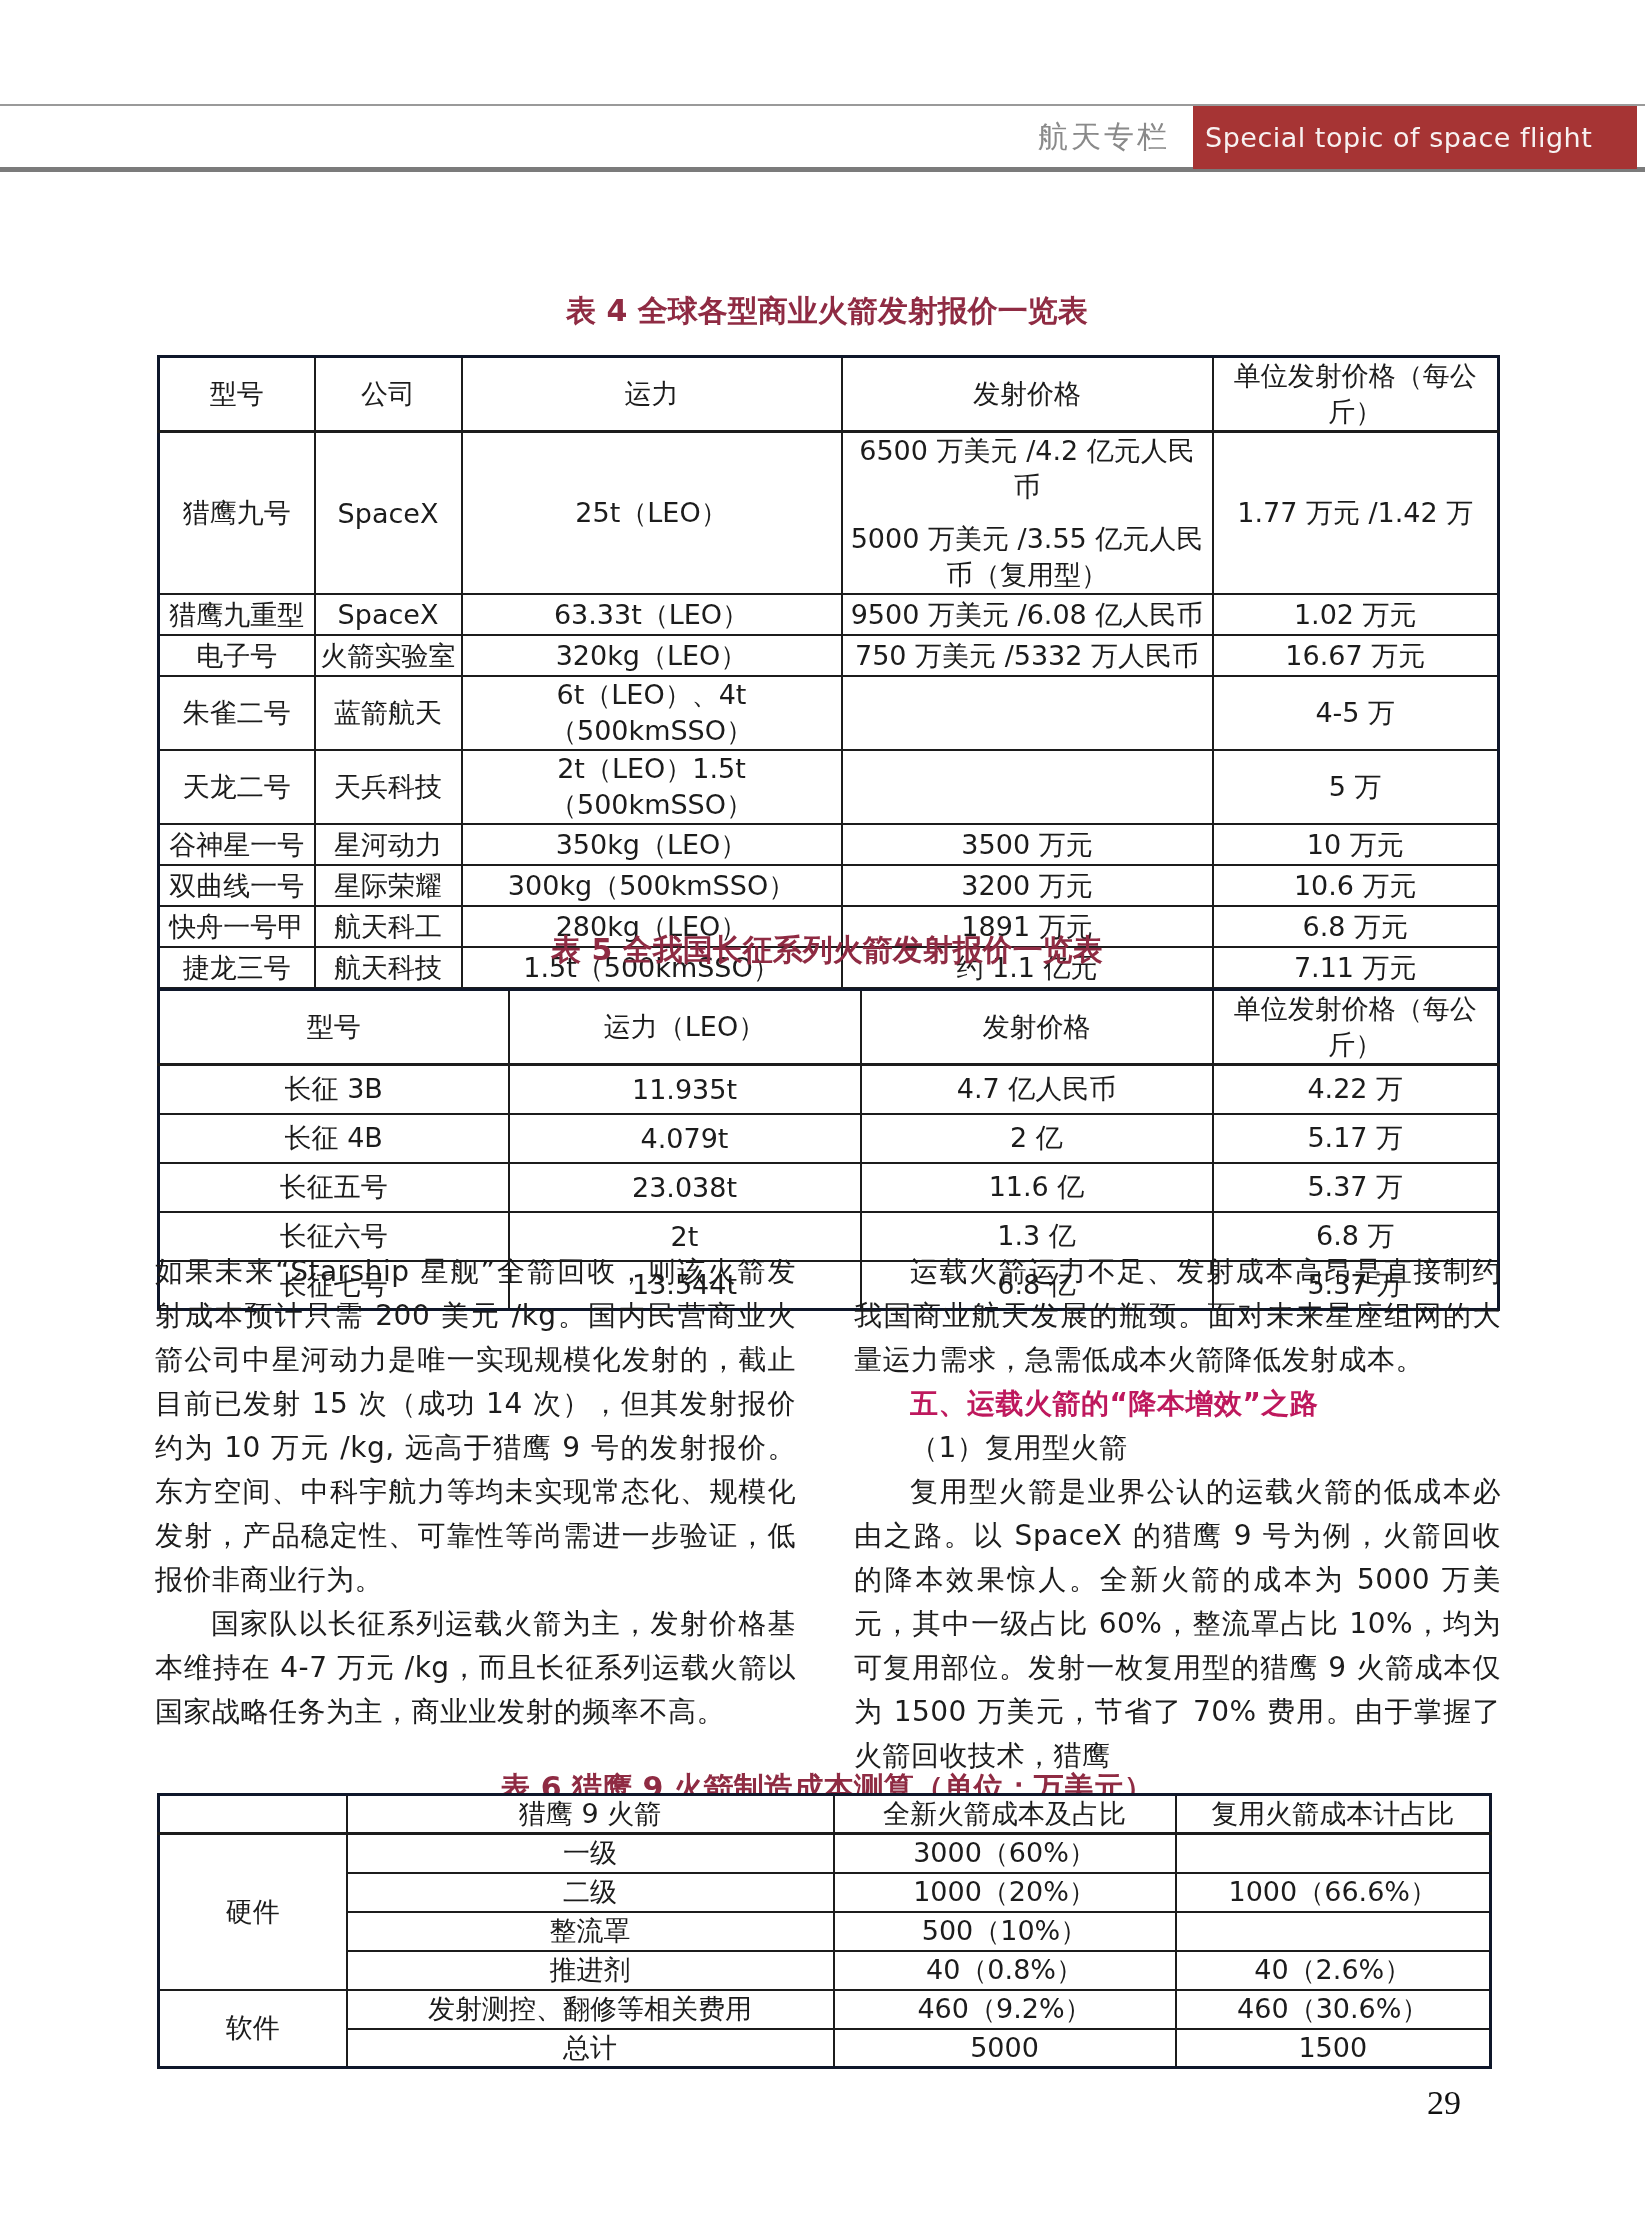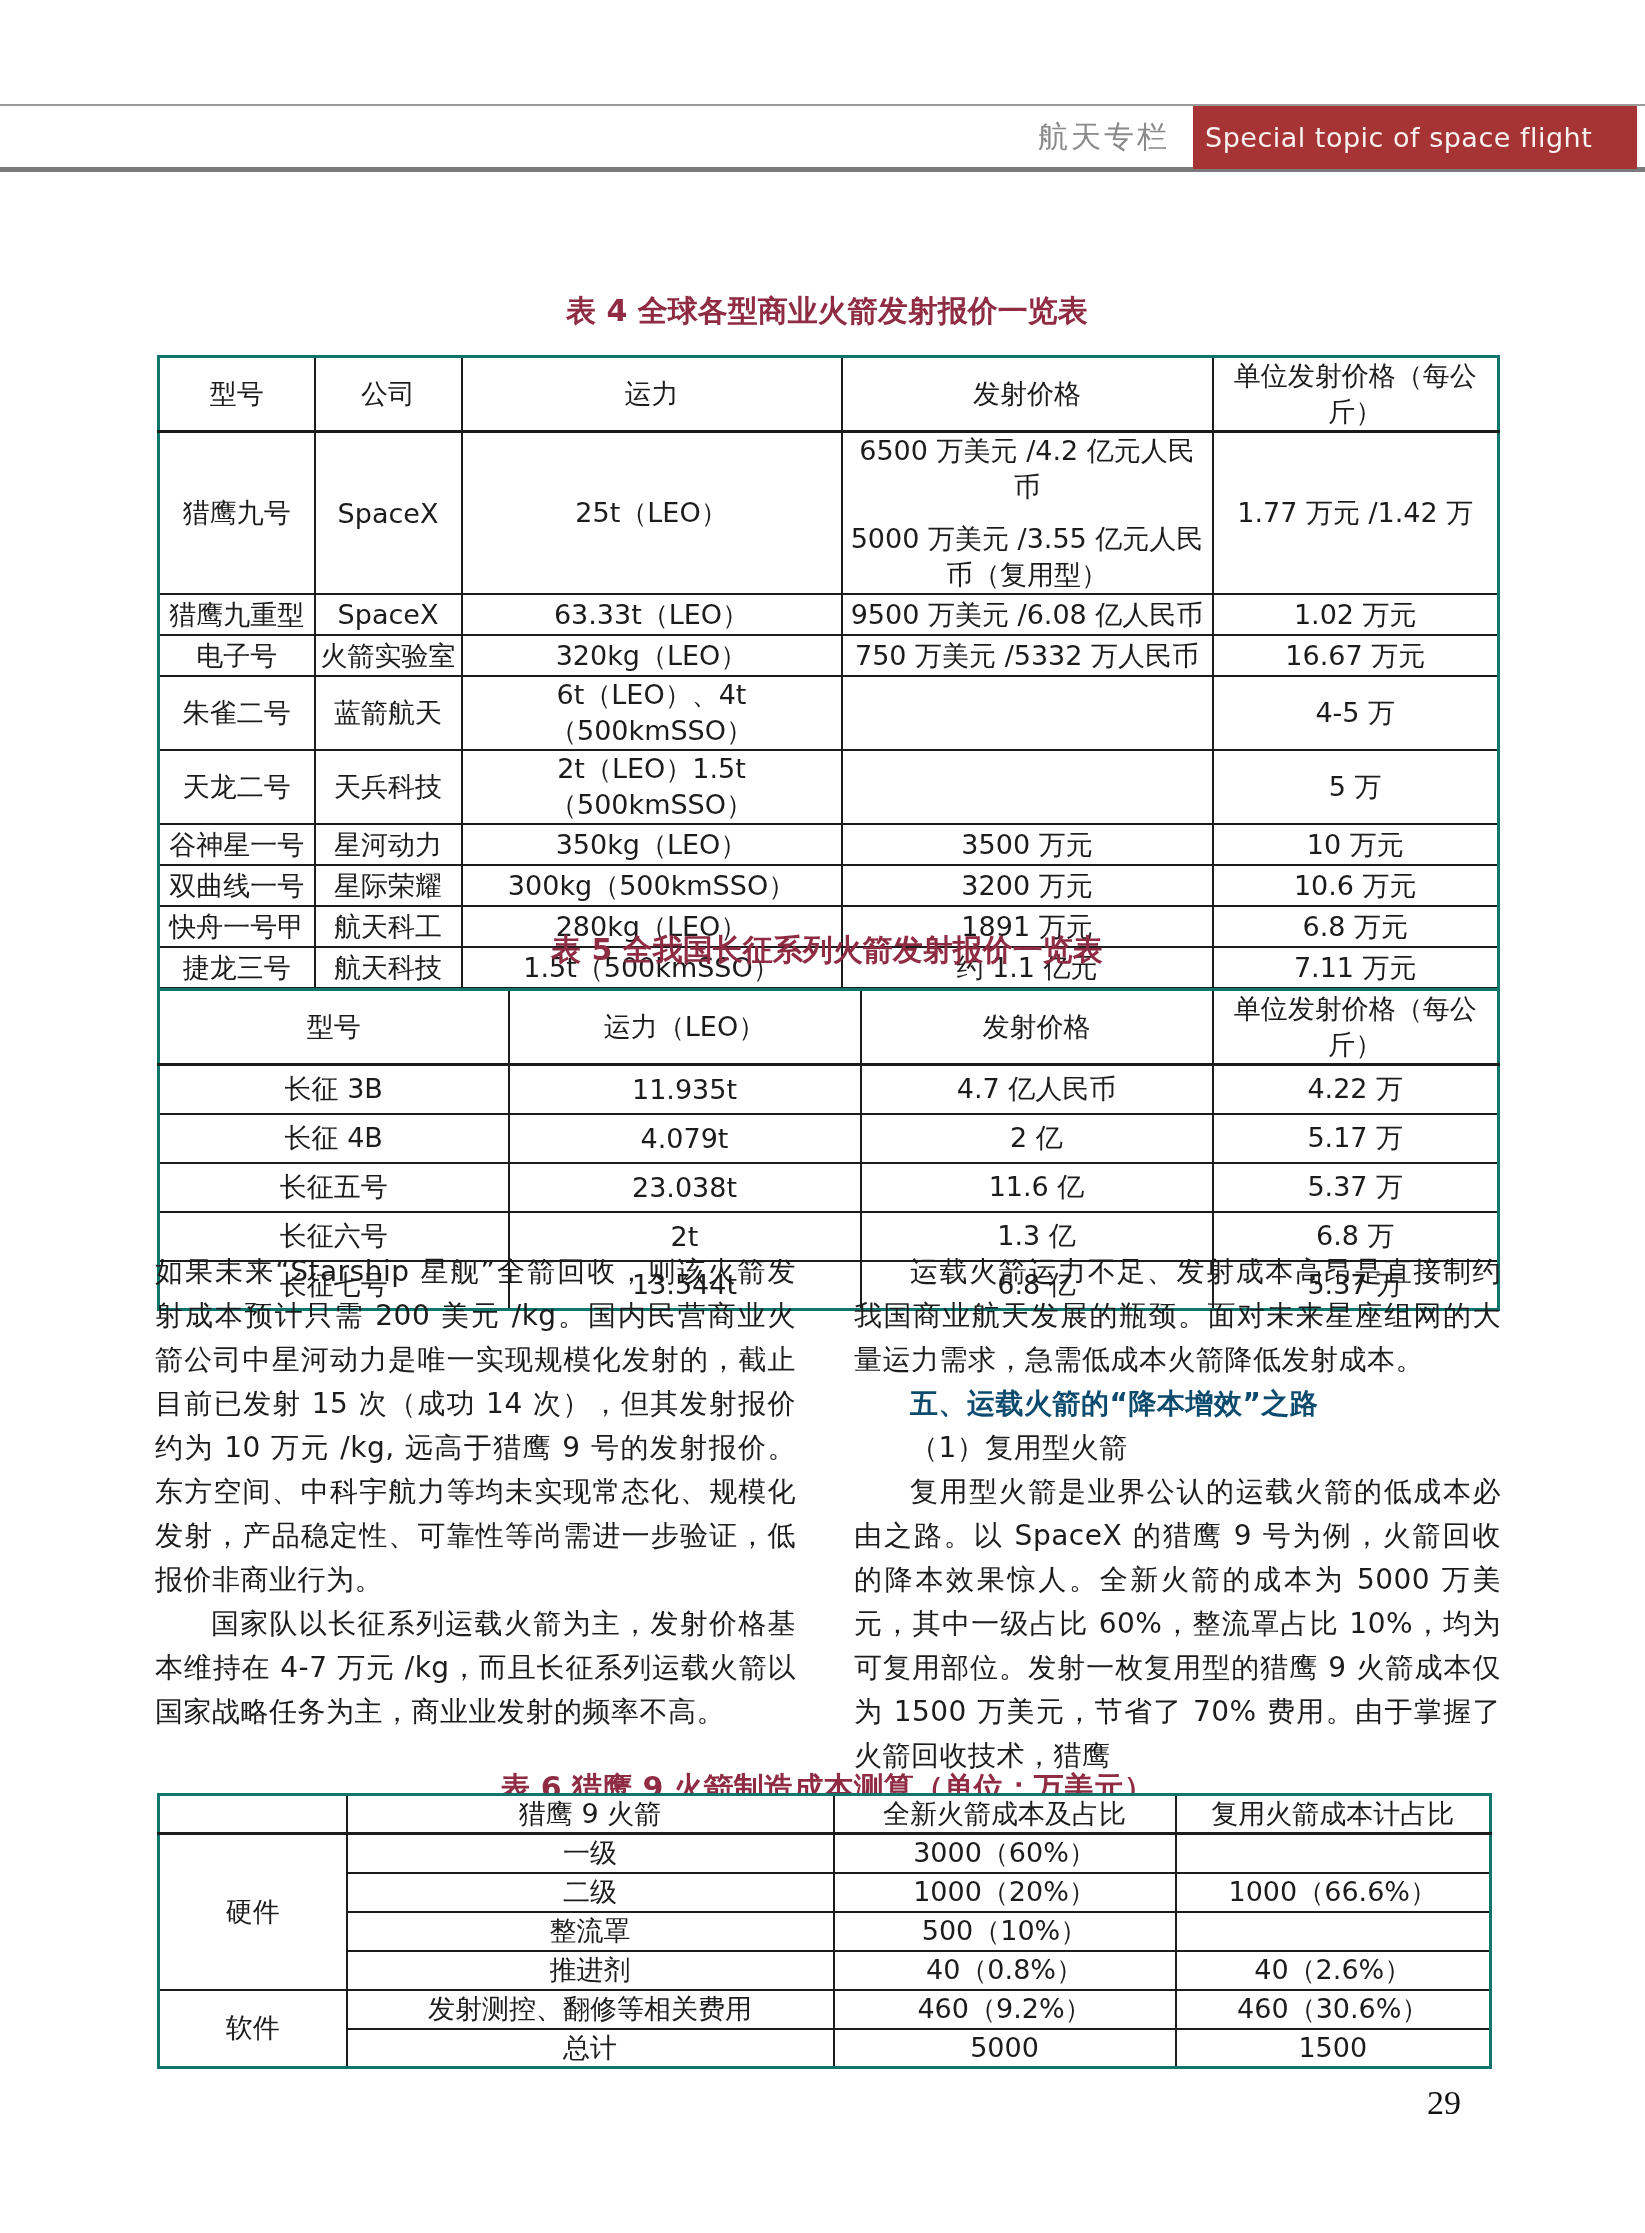--- a/index.html
+++ b/index.html
@@ -25,21 +25,21 @@
   .table-title {
     position:absolute; left:157px; width:1340px; text-align:center;
     font-weight:bold; font-size:30px; color:#8f2b43;
   }
   #t4-title { top:291px; }
   #t5-title { top:930px; }
   #t6-title { top:1768px; }
   
   table {
     position:absolute; border-collapse:collapse; table-layout:fixed;
-    font-size:27px; border:3px solid #0f766e; background:#fff;
+    font-size:27px; border:3px solid #0f172a; background:#fff;
   }
   td, th {
     border:2px solid #1c1c1c; text-align:center; vertical-align:middle;
     padding:0 5px; font-weight:normal; overflow:hidden;
   }
   th { border-bottom:3px solid #1c1c1c; }
   #table4 { left:157px; top:355px; width:1340px; }
   #table4 tr { height:41px; }
   #table4 thead tr { height:35px; }
   #table4 tbody tr:first-child { height:132px; }
@@ -51,21 +51,21 @@
   #table6 thead tr { height:38px; }
   
   .bodycol {
     position:absolute; top:1250px; font-size:28px; line-height:44px;
     text-align:justify; letter-spacing:0.5px;
   }
   #col-left  { left:155px;  width:641px; }
   #col-right { left:854px;  width:647px; }
   p.para { margin:0; }
   p.indent { text-indent:2em; }
-  p.heading { color:#0c4a6e; font-weight:bold; }
+  p.heading { color:#be185d; font-weight:bold; }
   
   .page-num {
     position:absolute; left:1427px; top:2084px; width:60px; text-align:left;
     font-family:"Liberation Serif","DejaVu Serif",serif; font-size:34px; color:#111;
   }
 </style>
 </head>
 <body>
 
 <div class="rule-thin"></div>

